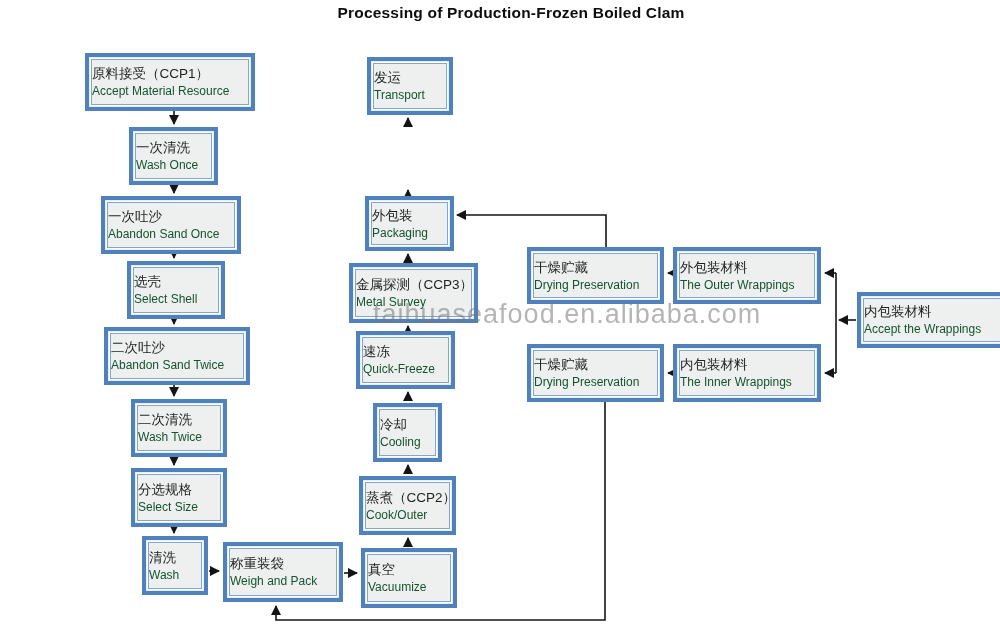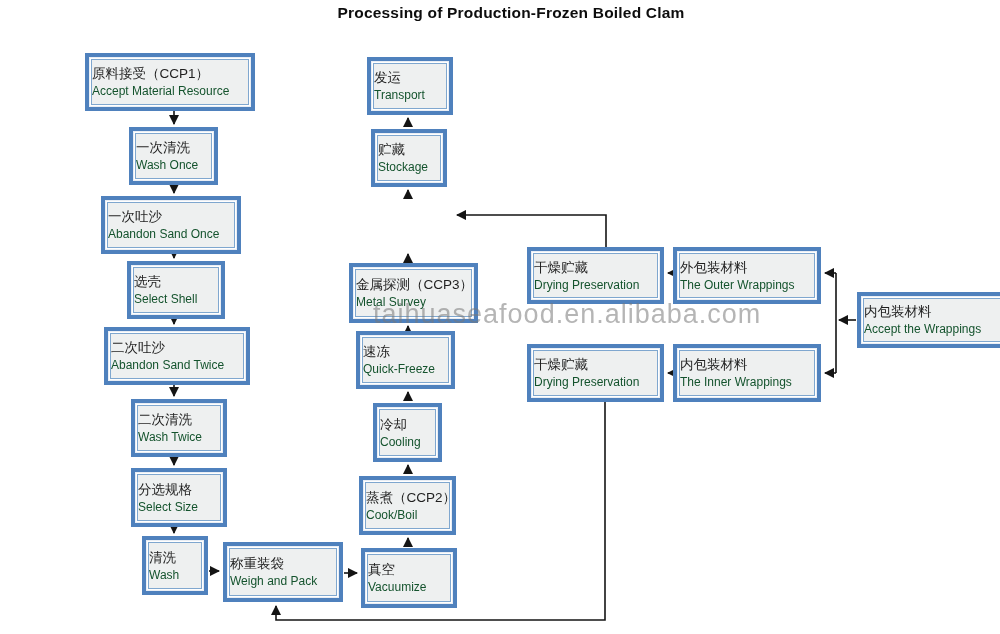--- a/index.html
+++ b/index.html
@@ -137,45 +137,45 @@
 
   <div class="node" style="left:318px;top:548px;width:96px;height:60px">
     <div class="inner">
         <span class="cn">真空</span>
         <span class="en">Vacuumize</span>
       </div>
   </div>
   <div class="node" style="left:316px;top:476px;width:97px;height:59px">
     <div class="inner">
         <span class="cn">蒸煮（CCP2）</span>
-        <span class="en">Cook/Boil</span>
+        <span class="en">Cook/Outer</span>
       </div>
   </div>
   <div class="node" style="left:330px;top:403px;width:69px;height:59px">
     <div class="inner">
         <span class="cn">冷却</span>
         <span class="en">Cooling</span>
       </div>
   </div>
   <div class="node" style="left:313px;top:331px;width:99px;height:58px">
     <div class="inner">
         <span class="cn">速冻</span>
         <span class="en">Quick-Freeze</span>
       </div>
   </div>
   <div class="node" style="left:306px;top:263px;width:129px;height:60px">
     <div class="inner">
         <span class="cn">金属探测（CCP3）</span>
         <span class="en">Metal Survey</span>
       </div>
   </div>
-  <div class="node" style="left:328px;top:129px;width:76px;height:58px">
-    <div class="inner">
-        <span class="cn">贮藏</span>
-        <span class="en">Stockage</span>
+  <div class="node" style="left:322px;top:196px;width:89px;height:55px">
+    <div class="inner">
+        <span class="cn">外包装</span>
+        <span class="en">Packaging</span>
       </div>
   </div>
   <div class="node" style="left:324px;top:57px;width:86px;height:58px">
     <div class="inner">
         <span class="cn">发运</span>
         <span class="en">Transport</span>
       </div>
   </div>
 
   <div class="node" style="left:484px;top:247px;width:137px;height:57px">

